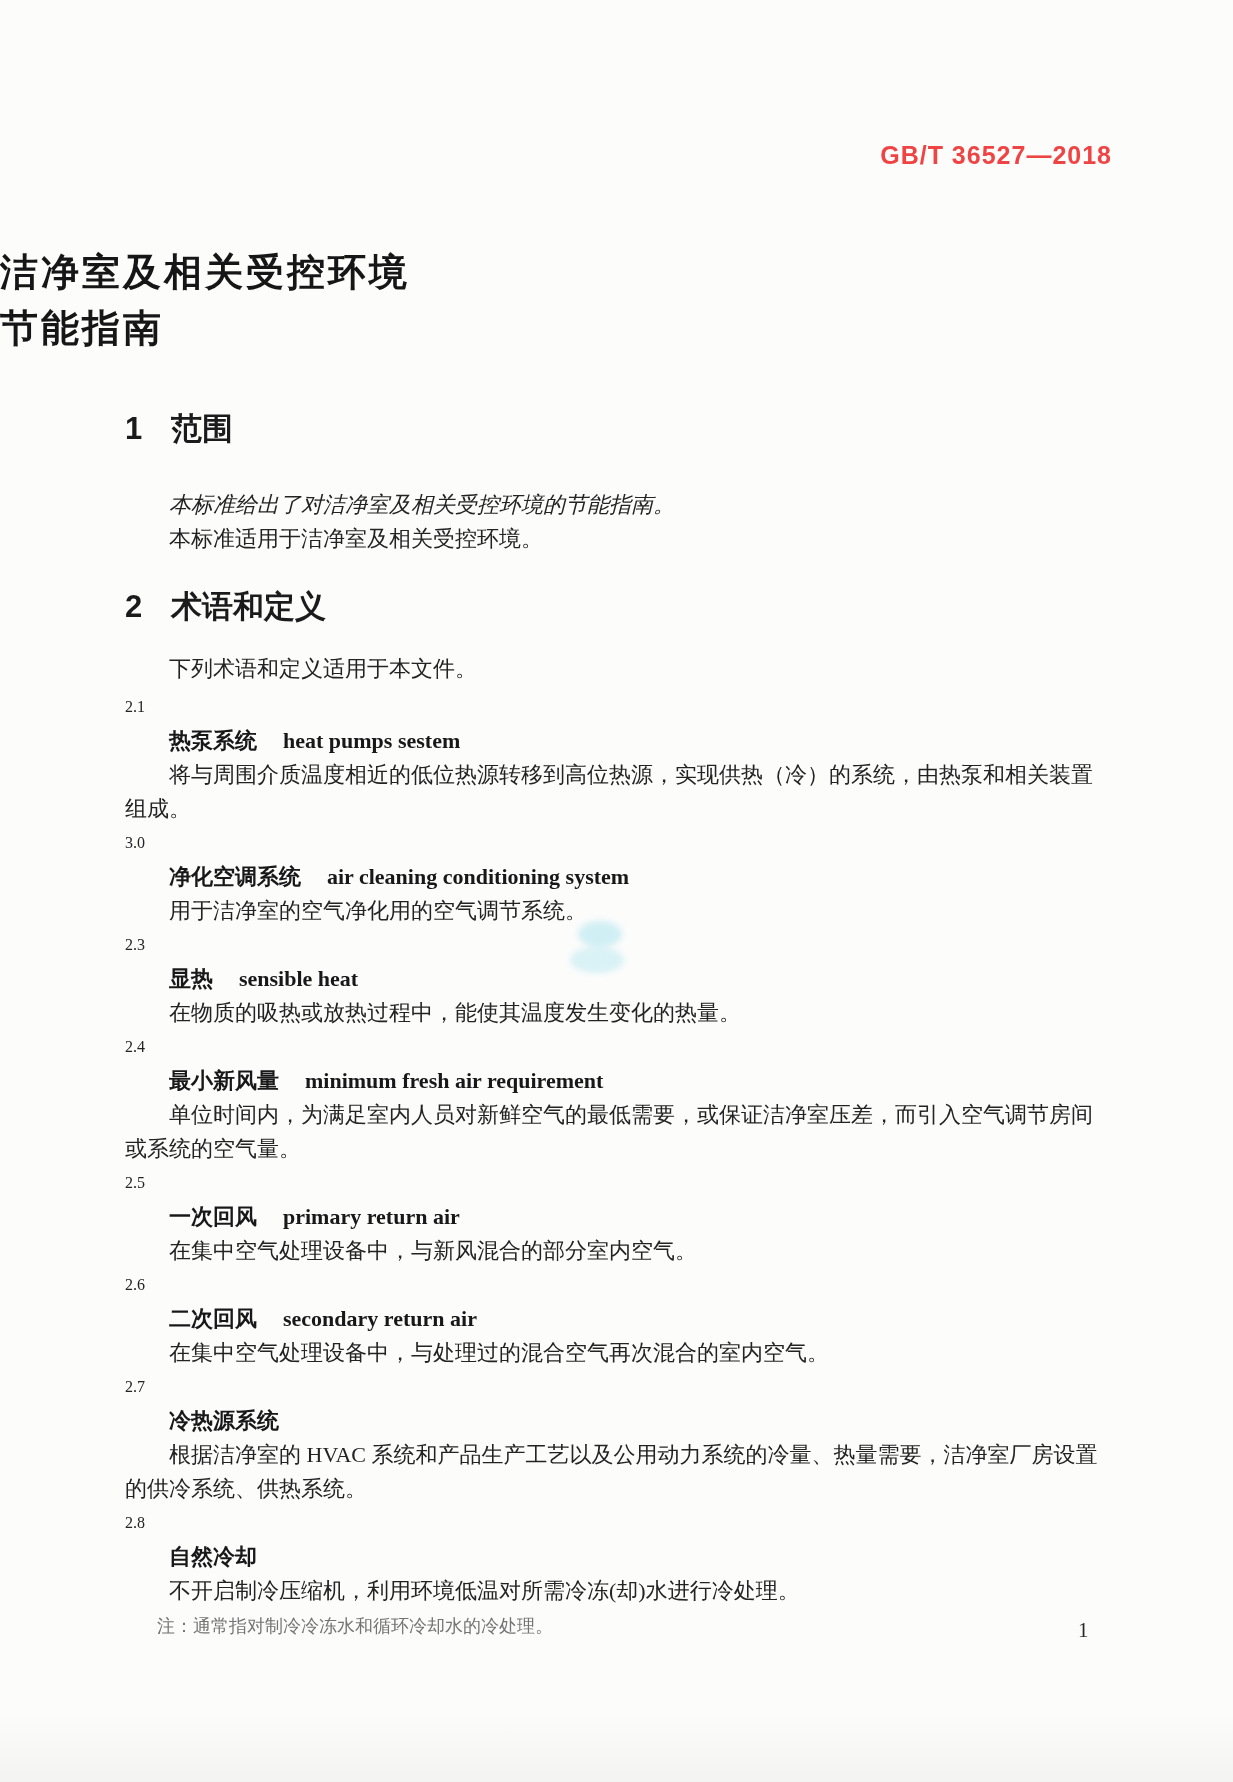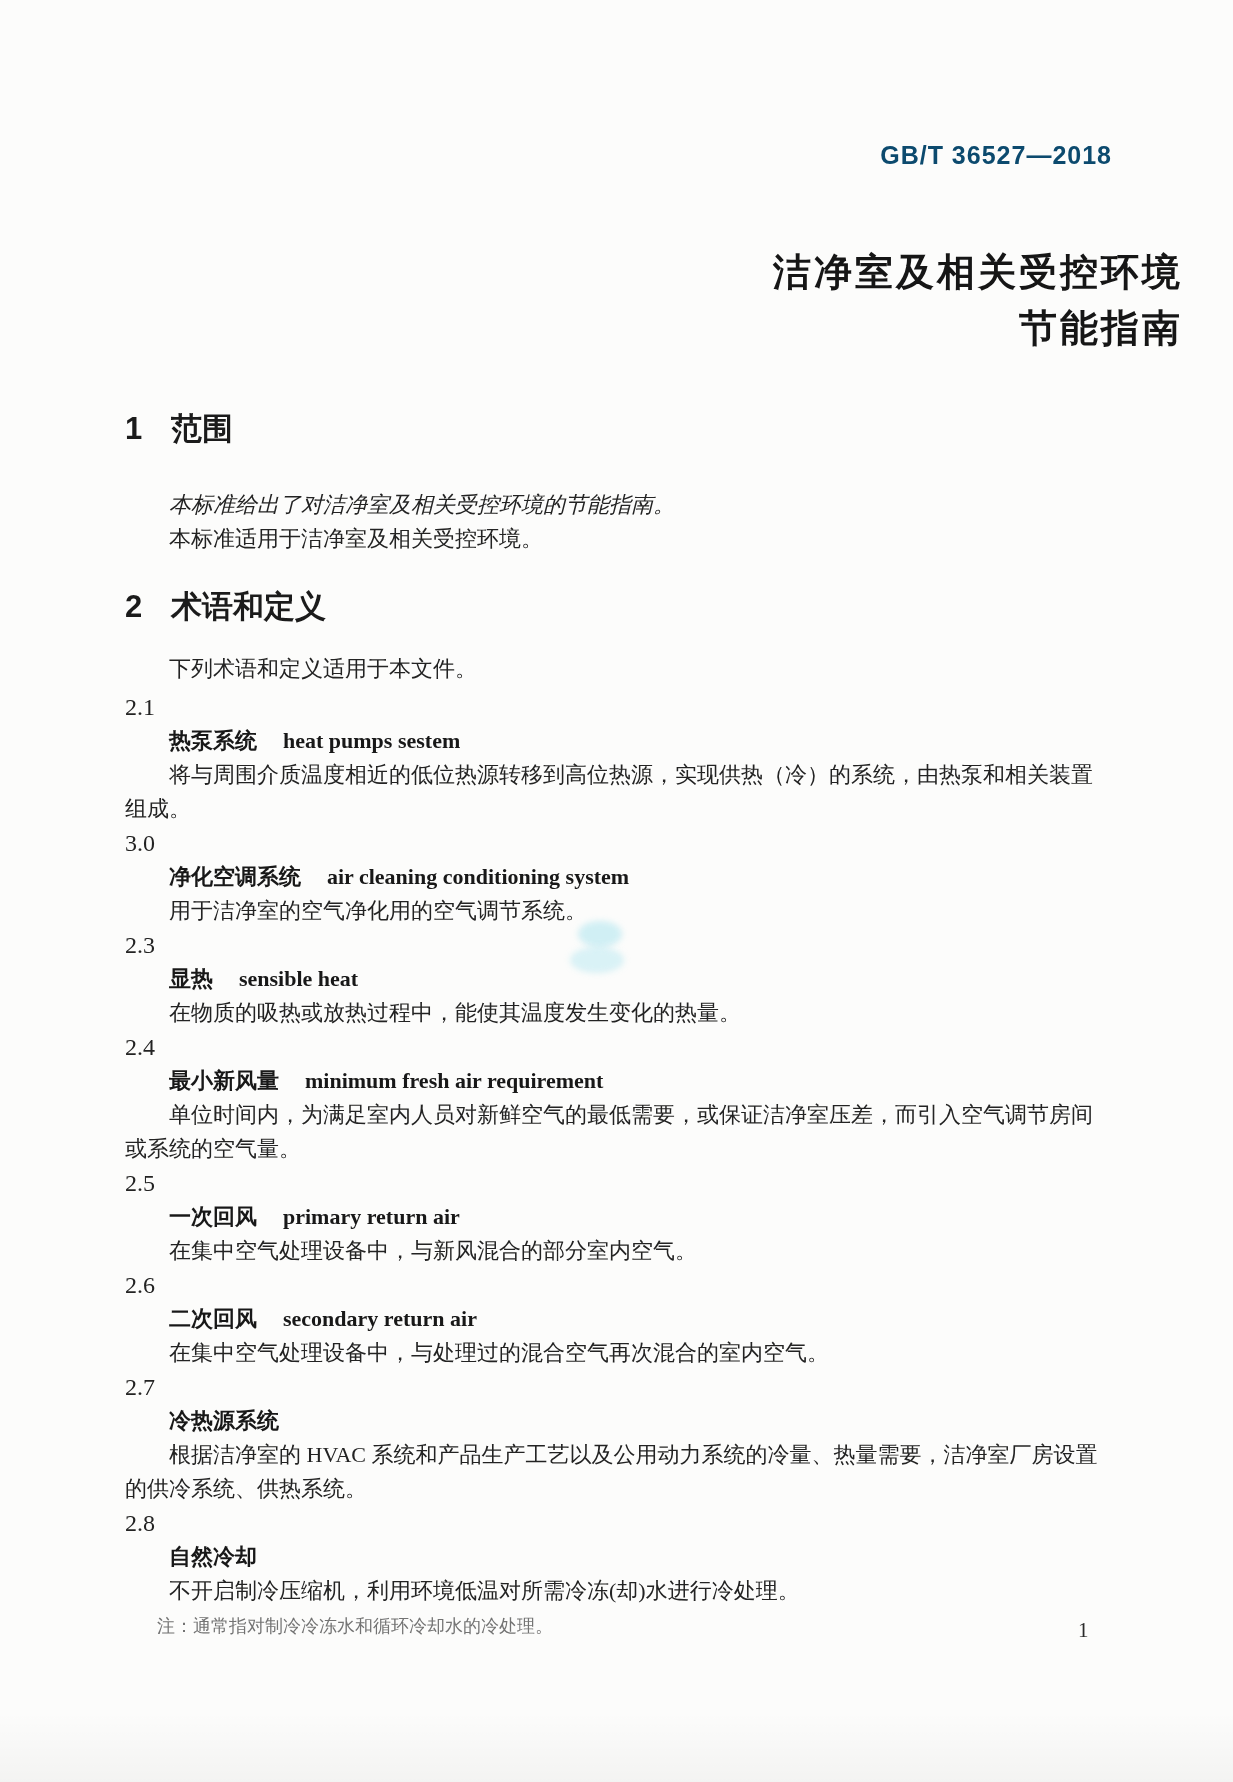--- a/index.html
+++ b/index.html
@@ -15,45 +15,45 @@
   .page::after{
     content:""; position:absolute; left:0; right:0; bottom:0; height:70px;
     background:linear-gradient(to bottom, rgba(0,0,0,0), rgba(0,0,0,0.035));
     pointer-events:none;
   }
   .doc-number{
     position:absolute; top:141px; left:0; width:1112px;
     text-align:right;
     font-family:"Liberation Sans","DejaVu Sans",sans-serif;
     font-weight:700; font-size:25px; letter-spacing:1px;
-    color:#0c4a6e;
+    color:#ef4444;
   }
   .title{
-    position:absolute; top:244px; left:0; right:50px;
-    text-align:right;
+    position:absolute; top:244px; left:0; right:43px;
+    text-align:left;
     font-family:"Liberation Sans","DejaVu Sans",sans-serif;
     font-weight:700; font-size:38px; line-height:56px; letter-spacing:3px;
     color:#161616;
   }
   .body{
     position:absolute; top:412px; left:125px; width:982px;
     font-size:22px; line-height:34px;
   }
   .sec-heading{
     font-family:"Liberation Sans","DejaVu Sans",sans-serif;
     font-weight:700; font-size:31px; line-height:34px;
     color:#1b1b1b;
   }
   .sec-heading .sec-num{ display:inline-block; min-width:24px; margin-right:22px; }
   .sec-heading.second{ margin-top:34px; }
   .para{ text-indent:2em; line-height:34px; }
   .p-first{ margin-top:42px;font-style:italic; }
   .intro{ margin-top:28px; }
   .terms{ margin-top:4px; }
-  .term-num{ line-height:34px; font-size:24px; }
+  .term-num{ line-height:34px; font-size:16px; }
   .term-name{ line-height:34px; padding-left:44px; font-weight:700; }
   .term-name .zh{
     font-family:Liberation Sans, sans-serif;
     font-size:22px; color:#181818;
   }
   .term-name .en{
     font-family:"Liberation Serif","DejaVu Serif",serif;
     font-size:22px; margin-left:26px; color:#181818;
   }
   .note{

